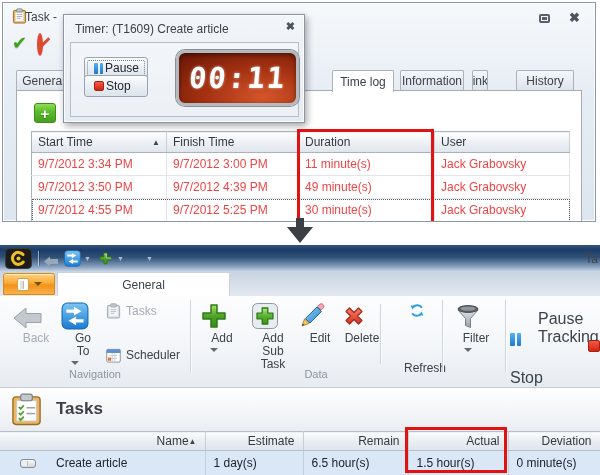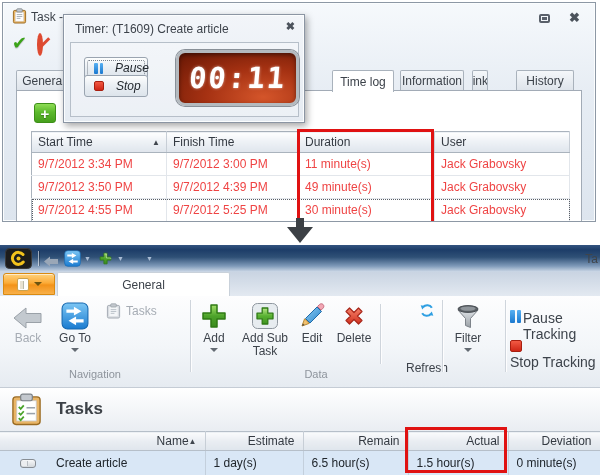--- a/index.html
+++ b/index.html
@@ -4,21 +4,21 @@
 <style>
   * { margin:0; padding:0; box-sizing:border-box; }
   html,body { width:600px; height:475px; background:#fff; font-family:"Liberation Sans",sans-serif; }
   #stage { position:relative; width:600px; height:475px; background:#fff; overflow:hidden; }
   .abs { position:absolute; }
 
   
   #top-window { left:2px; top:2px; width:594px; height:220px; overflow:hidden;
     background:linear-gradient(180deg,#f6f9fc 0%,#e7edf4 40%,#dde5ee 100%);
     border:1px solid #8d98a5; box-shadow:inset 0 0 0 1px #fbfdfe; }
-  .win-title { left:28px; top:7px; font-size:12px; color:#3c424a; }
+  .win-title { left:22px; top:7px; font-size:12px; color:#3c424a; }
   .winbtn { width:15px; height:13px; display:flex; align-items:center; justify-content:center; cursor:default; }
   .restore-box { width:11px; height:9px; border:2px solid #59606a; border-radius:2px; position:relative; }
   .restore-box::after { content:""; position:absolute; left:1px; top:1px; width:5px; height:3px; background:#59606a; }
   .close-glyph { font-size:13px; color:#4c535c; font-weight:bold; line-height:1; }
   .tool-check { font-size:18px; color:#3aa317; text-shadow:0 1px 1px rgba(0,0,0,.25); }
   .cancel-shape { width:16px; height:16px; border:3px solid #dd4a31; border-radius:50%; position:relative; background:#fff; }
   .cancel-shape::after { content:""; position:absolute; left:-1px; top:4.5px; width:12px; height:3px; background:#dd4a31; transform:rotate(-45deg); }
 
   .tab { top:67px; height:21px; background:linear-gradient(#f4f7fa,#dde3ea); border:1px solid #a9b2bc; border-bottom:none;
     border-radius:2px 2px 0 0; font-size:12px; color:#3c424a; display:flex; align-items:center; justify-content:center; overflow:hidden; white-space:nowrap; }
@@ -38,22 +38,22 @@
 
   .redbox { border:3px solid #e01212; z-index:15; pointer-events:none; }
 
   
   #timer-dialog { left:60px; top:11px; width:242px; height:109px; z-index:10;
     background:linear-gradient(180deg,#f2f5f9,#e5ebf2); border:1px solid #8b95a3;
     box-shadow:2px 3px 7px rgba(0,0,0,.35), inset 0 0 0 1px #fbfdfe; }
   .dlg-title { left:11px; top:7px; font-size:12px; color:#3c424a; }
   .dlg-inner { left:6px; top:27px; width:229px; height:75px; border:1px solid #b6bfc9; background:rgba(255,255,255,.25); }
   .tbtn { left:20px; width:64px; height:22px; background:linear-gradient(#fdfefe,#e9eef3 50%,#dde4eb);
-    border:1px solid #9aa4b0; border-radius:3px; display:flex; align-items:center; gap:12px; padding-left:9px;
-    font-size:12px; color:#22272d; cursor:default;font-style:italic; }
+    border:1px solid #9aa4b0; border-radius:3px; display:flex; align-items:center; gap:2px; padding-left:9px;
+    font-size:12px; color:#22272d; cursor:default; }
   .tbtn.focus::after { content:""; position:absolute; inset:2px; border:1px dotted #7a828c; border-radius:2px; }
   .pbars { display:inline-flex; gap:2px; }
   .pbars i { width:3.5px; height:11px; background:linear-gradient(#58b0f2,#1a78cf); border-radius:1px; }
   .sqr { width:10px; height:10px; background:linear-gradient(#f25a44,#cf2616); border-radius:2px; border:1px solid #a81f10; }
   #lcd { left:112px; top:35px; width:123px; height:56px; border:3px solid #b4babf; border-radius:9px;
     background:radial-gradient(130% 150% at 72% 88%, #d4552a 0%, #a53112 38%, #731c07 72%, #570f03 100%);
     box-shadow:0 0 0 1px #899098, inset 0 2px 4px rgba(0,0,0,.45);
     display:flex; align-items:center; justify-content:center; }
   #lcd-time { font-family:"DejaVu Sans Mono",monospace; font-weight:bold; font-size:29px; color:#fff;
     transform:skewX(-5deg); letter-spacing:2px; text-shadow:0 0 3px rgba(255,255,255,.55); }
@@ -73,27 +73,27 @@
     background:linear-gradient(#ffd27c,#fbab38 45%,#f39219 55%,#f8b14a); display:flex; align-items:center; justify-content:center; gap:5px;
     box-shadow:inset 0 1px 0 rgba(255,255,255,.6); }
   .appmenu-glyph { width:12px; height:13px; background:#fff; border:1px solid #caa24e; border-radius:2px; position:relative; }
   .appmenu-glyph::after { content:""; position:absolute; left:2px; top:2px; width:3px; height:8px; background:#e8e2d2; border-right:1px solid #bba; }
   #general-tab { left:57px; top:27px; width:173px; height:24px; background:#fff; border:1px solid #c9d1da; border-bottom:none;
     border-radius:2px 2px 0 0; display:flex; align-items:center; justify-content:center; font-size:12px; color:#3d434b; }
   #ribbon { left:0; top:51px; width:600px; height:92px;
     background:linear-gradient(180deg,#fdfdfe 0%,#f3f6f9 55%,#e6ebf1 100%); border-bottom:1px solid #c5ccd5; }
   .grp-sep { top:4px; width:2px; height:72px; border-left:1px solid #cfd5dc; border-right:1px solid #fdfdfe; }
   .bigbtn { top:3px; height:76px; display:flex; flex-direction:column; align-items:center; padding-top:3px; gap:2px; border-radius:3px; cursor:default; }
-  .bigbtn .lbl { font-size:12px; color:#3d434b; text-align:center; line-height:13px; }
+  .bigbtn .lbl { font-size:12px; color:#3d434b; text-align:center; line-height:13px;margin-left:16px; }
   .bigbtn .lbl.dis { color:#a6acb4; }
   .ddt { width:0; height:0; border:4px solid transparent; border-top-color:#636a72; margin-top:1px; }
   .smallbtn { left:106px; height:20px; display:flex; align-items:center; gap:5px; font-size:12px; color:#3d434b; cursor:default; }
   .smallbtn .dis { color:#a6acb4; }
   .grplabel { top:72px; font-size:11px; color:#8e949c; text-align:center; }
-  .trackbtn { left:510px; display:flex; align-items:flex-start; gap:2px; font-size:14px; color:#3d434b; cursor:default; }
+  .trackbtn { left:510px; display:flex; align-items:flex-end; gap:17px; font-size:16px; color:#3d434b; cursor:default; }
 
   #tasks-panel { left:0; top:143px; width:600px; height:43px; background:linear-gradient(#ffffff,#e9edf2); }
   #tasks-title { left:56px; top:11px; font-size:17px; font-weight:bold; color:#3c4147; }
 
   #bottom-table { left:0; top:186px; width:600px; }
   #bottom-table th { height:19px; text-align:right; padding:0 8px; font-weight:normal; color:#343a42; font-size:12px;
     background:linear-gradient(#fafbfc,#e9edf2 50%,#dfe5ec); border-top:1px solid #b6bfc9; border-bottom:1px solid #b6bfc9; border-right:1px solid #c7ced6; }
   #bottom-table td { height:25px; padding:0 8px; font-size:12px; color:#20262c; background:#d9e7f6; border-right:1px solid #c3cfdc; }
   .name-cell { display:flex; align-items:center; gap:20px; }
   .pill { width:16px; height:9px; border:1px solid #878d94; border-radius:3px; background:linear-gradient(#f7f8f9,#d4d8dc); position:relative; }
@@ -284,20 +284,29 @@
       </div>
       <div class="abs smallbtn" style="top:5px;">
         <svg width="15" height="16" viewBox="0 0 16 17">
           <rect x="1.5" y="2.5" width="13" height="13.5" rx="1.5" fill="#d9dde2" stroke="#a2a9b1"></rect>
           <rect x="3.5" y="4.5" width="9" height="9.5" fill="#f4f6f8"></rect>
           <rect x="5" y="0.8" width="6" height="3.4" rx="1" fill="#c3c8ce" stroke="#9aa1a8" stroke-width="0.8"></rect>
           <path d="M5 7h6M5 9h6M5 11h4" stroke="#b2b9c1" stroke-width="0.9"></path>
         </svg>
         <span class="dis">Tasks</span>
       </div>
+      <div class="abs smallbtn" style="top:49px;">
+        <svg width="15" height="15" viewBox="0 0 16 16">
+          <rect x="0.8" y="1.5" width="14.4" height="13.5" rx="1.2" fill="#fff" stroke="#8a9096"></rect>
+          <rect x="0.8" y="1.5" width="14.4" height="3.8" fill="#5b8fd2"></rect>
+          <path d="M4 8h8M4 11h8M6.6 5.3v9M9.4 5.3v9" stroke="#c3cad2" stroke-width="0.9"></path>
+          <rect x="2" y="10.2" width="3.4" height="3.4" fill="#e8743a"></rect>
+        </svg>
+        <span>Scheduler</span>
+      </div>
       <div class="abs grplabel" style="left:0;width:190px;">Navigation</div>
       <div class="abs grp-sep" style="left:190px;"></div>
 
       <div class="abs bigbtn" style="left:194px;width:40px;">
         <svg width="28" height="28" viewBox="0 0 28 28">
           <defs>
               <linearGradient id="gp2" x1="0" y1="0" x2="0" y2="1">
                 <stop offset="0" stop-color="#a5e06a"></stop>
                 <stop offset="0.5" stop-color="#4da32a"></stop>
                 <stop offset="1" stop-color="#3a8a1d"></stop>
@@ -343,21 +352,21 @@
               <linearGradient id="gx" x1="0" y1="0" x2="0" y2="1">
                 <stop offset="0" stop-color="#f5826a"></stop>
                 <stop offset="1" stop-color="#d22f1e"></stop>
               </linearGradient>
             </defs>
           <path d="M6 9.5 L9.5 6 14 10.5 18.5 6 22 9.5 17.5 14 22 18.5 18.5 22 14 17.5 9.5 22 6 18.5 10.5 14 z" fill="url(#gx)" stroke="#a8261a" stroke-width="1.2" stroke-linejoin="round"></path>
         </svg>
         <span class="lbl">Delete</span>
       </div>
       <div class="abs grp-sep" style="left:380px;top:8px;height:60px;"></div>
-      <div class="abs bigbtn" style="left:402px;width:50px;gap:43px;">
+      <div class="abs bigbtn" style="left:392px;width:50px;gap:43px;">
         <svg width="28" height="28" viewBox="0 0 28 28">
           <path d="M22 9.5 A9 9 0 0 0 7.5 8.5" fill="none" stroke="#2f9fe2" stroke-width="3.4"></path>
           <polygon points="3.6,5.5 11,6.5 6.2,12.5" fill="#2f9fe2"></polygon>
           <path d="M6 18.5 A9 9 0 0 0 20.5 19.5" fill="none" stroke="#2f9fe2" stroke-width="3.4"></path>
           <polygon points="24.4,22.5 17,21.5 21.8,15.5" fill="#2f9fe2"></polygon>
         </svg>
         <span class="lbl">Refresh</span>
       </div>
       <div class="abs grplabel" style="left:190px;width:252px;">Data</div>
       <div class="abs grp-sep" style="left:442px;"></div>

